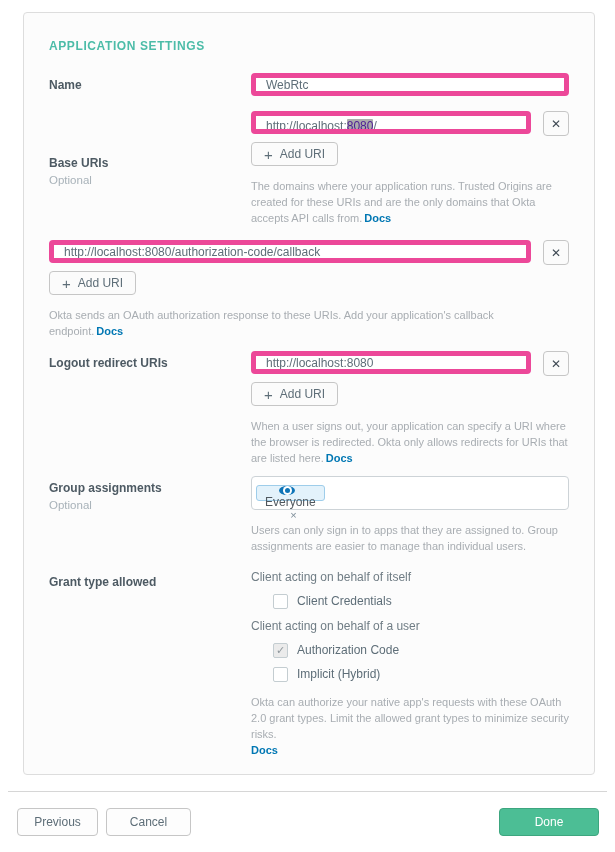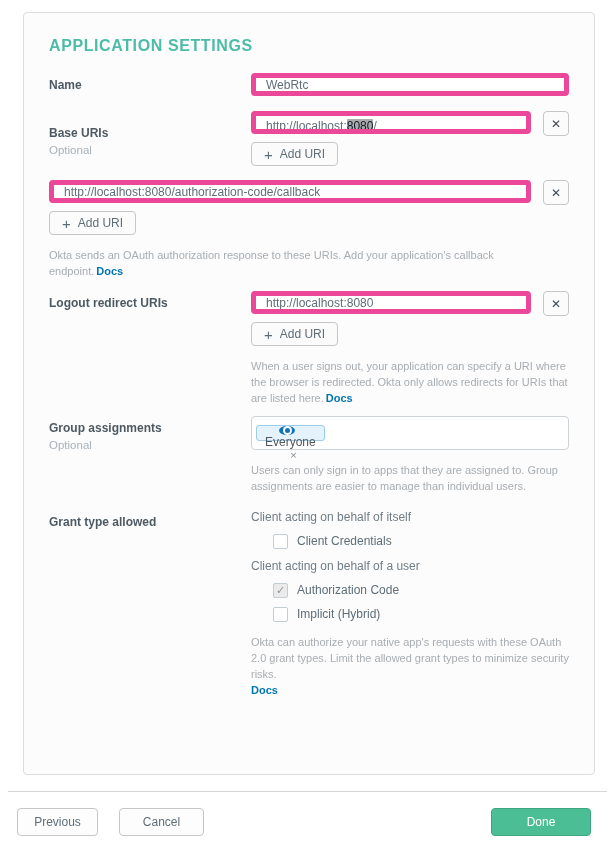--- a/index.html
+++ b/index.html
@@ -9,38 +9,38 @@
     background:#ffffff;
     font-family:"Liberation Sans", sans-serif;
     color:#5e6e78;
   }
   .card {
     position:absolute; left:23px; top:12px; width:572px; height:763px;
     background:#fcfcfc; border:1px solid #dddddd; border-radius:4px;
     padding:26px 25px 16px 25px; overflow:hidden;
   }
   .section-title {
-    font-size:16px; line-height:14px; letter-spacing:0.6px;
+    font-size:12px; line-height:14px; letter-spacing:0.6px;
     color:#4cbca8; font-weight:bold; margin-bottom:20px;
   }
   .form-row { display:flex; align-items:flex-start; }
   .label-col { width:202px; flex:0 0 202px; padding-top:5px; }
   .field-col { flex:1; min-width:0; }
   .field-label { font-size:12px; font-weight:bold; color:#4d5a63; line-height:15px; }
   .optional { font-size:11.5px; color:#a8b2b9; margin-top:3px; }
 
   .text-input {
     width:100%; height:23px; border:5px solid #ec4899; border-radius:4px;
     background:#ffffff; padding:0 10px; font-size:12px; color:#5e6e78;
     font-family:"Liberation Sans", sans-serif; outline:none; line-height:21px;
   }
   .uri-line { display:flex; align-items:flex-start; }
   .uri-line .text-input { flex:1; }
   .fake-input { display:block; white-space:nowrap; overflow:hidden; }
-  .sel { background:#ababab; color:#0f172a; border-radius:1px; }
+  .sel { background:#ababab; color:#4c1d95; border-radius:1px; }
 
   .x-btn {
     width:26px; height:25px; margin-left:12px; flex:0 0 26px;
     border:1px solid #c6c6c6; border-radius:4px; background:#fbfbfb;
     display:flex; align-items:center; justify-content:center; cursor:pointer;
   }
   .x-btn span { font-size:12px; color:#3f4a54; line-height:1; }
 
   .add-btn {
     margin-top:6px; height:24px; padding:0 12px;
@@ -85,21 +85,21 @@
   .cb-label { font-size:12px; color:#5e6e78; }
   .mb-group2 { margin-bottom:10px; }
 
   .mb-name { margin-bottom:15px; }
   .mb-base { margin-bottom:14px;align-items:center; }
   .mb-login { margin-bottom:12px; }
   .mb-logout { margin-bottom:10px; }
   .mb-group { margin-bottom:16px; }
 
   .divider { position:absolute; left:8px; right:8px; top:791px; border-top:1px solid #d6d6d6; }
-  .footer { position:absolute; left:17px; right:24px; top:808px; display:flex; align-items:center;gap:13px; }
+  .footer { position:absolute; left:17px; right:16px; top:808px; display:flex; align-items:center; }
   .btn {
     height:28px; border:1px solid #c6c6c6; border-radius:4px; background:#fdfdfd;
     font-size:12px; color:#5e6e78; font-family:"Liberation Sans", sans-serif;
     display:flex; align-items:center; justify-content:center; cursor:pointer;
   }
   .btn-previous { width:81px; }
   .btn-cancel { width:85px; margin-left:8px; }
   .footer-spacer { flex:1; }
   .btn-done {
     width:100px; background:#4cbe95; border-color:#3da67f; color:#ffffff;
@@ -130,20 +130,21 @@
       <div class="uri-line">
         <div class="text-input fake-input"><span>http://localhost:</span><span class="sel">8080</span><span>/</span></div>
         <div class="x-btn">
             <span>✕</span>
           </div>
       </div>
       <div class="add-btn">
         <span class="plus">+</span>
         <span class="add-label">Add URI</span>
       </div>
+      <div class="help"><span>The domains where your application runs. Trusted Origins are created for these URIs and are the only domains that Okta accepts API calls from.</span><a>Docs</a></div>
     </div>
   </div>
 
   <div class="form-row mb-login">
     <div class="field-col">
       <div class="uri-line">
         <input class="text-input" type="text" value="http://localhost:8080/authorization-code/callback" style="">
         <div class="x-btn">
             <span>✕</span>
           </div>

